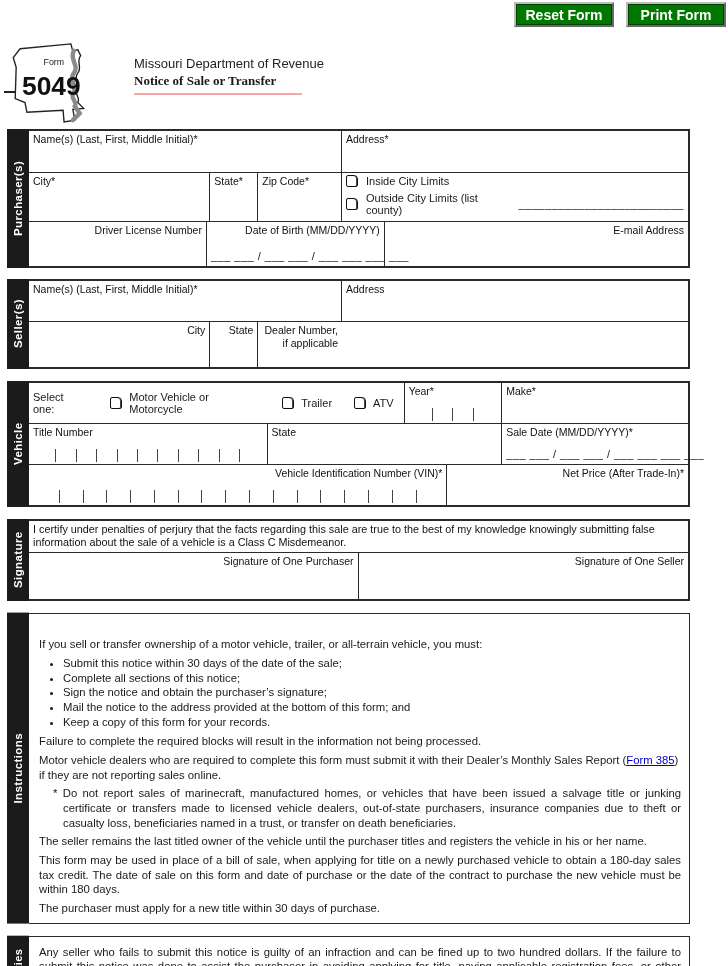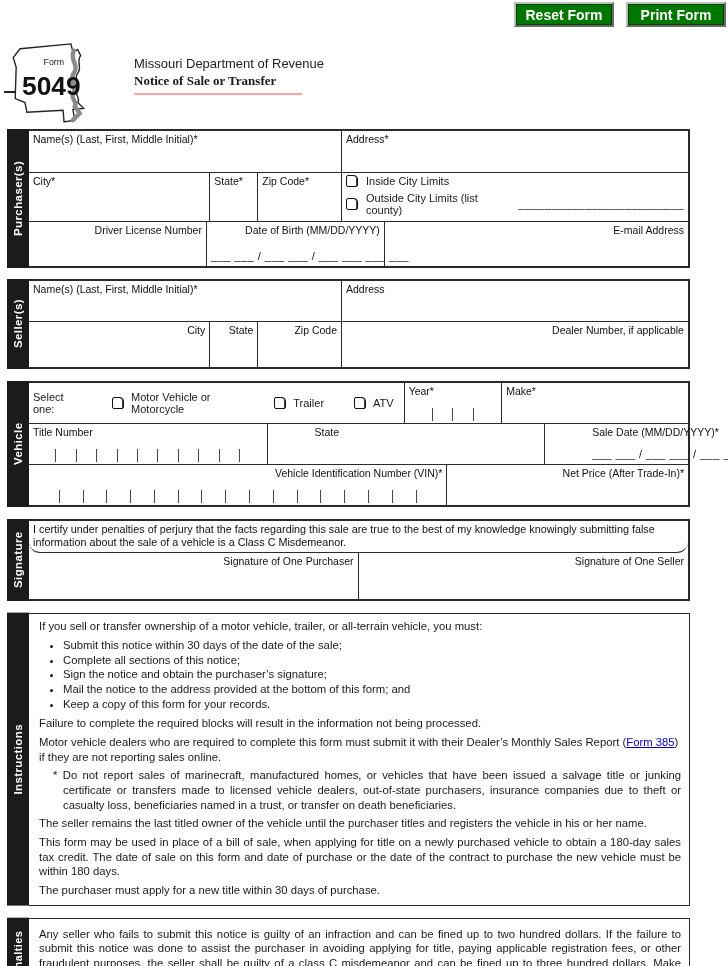--- a/index.html
+++ b/index.html
@@ -55,25 +55,25 @@
   .cbrow { display:flex; align-items:center; gap:8px; font-size:11px; }
   .blank { font-size:11px; letter-spacing:.5px; }
 
   
   .p-row1 { grid-template-columns:47.5% 52.5%; min-height:42px; }
   .p-row2 { grid-template-columns:27.5% 7.3% 12.7% 52.5%; min-height:49px; }
   .p-row3 { grid-template-columns:27% 27% 46%; min-height:44px; }
   .s-row1 { grid-template-columns:47.5% 52.5%; min-height:41px; }
   .s-row2 { grid-template-columns:27.5% 7.3% 12.7% 52.5%; min-height:45px; }
   .v-row1 { grid-template-columns:57% 14.8% 28.2%; min-height:41px; }
-  .v-row2 { grid-template-columns:36.2% 35.6% 28.2%; min-height:41px;gap:43px; }
+  .v-row2 { grid-template-columns:36.2% 35.6% 28.2%; min-height:41px; }
   .v-row3 { grid-template-columns:63.5% 36.5%; min-height:40px; }
   .sig-row2 { grid-template-columns:50% 50%; min-height:46px; }
   .checkline { display:flex; flex-direction:column; justify-content:flex-start; gap:5px; height:100%; }
-  .typeline { display:flex; align-items:center; gap:24px; height:100%; font-size:11px; }
+  .typeline { display:flex; align-items:center; gap:16px; height:100%; font-size:11px; }
   .typeline .opt { display:flex; align-items:center; gap:7px; margin-right:6px; }
 
   .certify { grid-template-columns:100%; }
   .certify .lbl { font-size:10.8px; }
 
   
   .textbox { flex:1; border:1.5px solid #2a2a2a; border-left:none; padding:5px 8px 5px 10px; }
   .textbox p { margin:4px 0; font-size:11.3px; line-height:1.3; }
   .textbox ul { margin:2px 0 4px 0; padding-left:24px; }
   .textbox li { font-size:11.3px; line-height:1.32; }
@@ -170,23 +170,20 @@
         </div>
       </div>
       <div class="row s-row2">
         <div class="cell">
           <span class="lbl">City</span>
         </div>
         <div class="cell">
           <span class="lbl">State</span>
         </div>
         <div class="cell">
-          <span class="lbl">Zip Code</span>
-        </div>
-        <div class="cell">
           <span class="lbl">Dealer Number, if applicable</span>
         </div>
       </div>
     </div>
   </div>
 
   <div class="section" style="margin-top:12px;">
     <div class="side-label">Vehicle</div>
     <div class="tbl">
       <div class="row v-row1">
@@ -268,40 +265,40 @@
         <div class="cell">
           <span class="lbl">Net Price (After Trade-In)*</span>
         </div>
       </div>
     </div>
   </div>
 
   <div class="section" style="margin-top:12px;">
     <div class="side-label">Signature</div>
     <div class="tbl">
-      <div class="row certify" style="min-height:32px;border-radius:11px;">
+      <div class="row certify" style="min-height:32px;">
         <div class="cell">
           <span class="lbl">I certify under penalties of perjury that the facts regarding this sale are true to the best of my knowledge knowingly submitting false information about the sale of a vehicle is a Class C Misdemeanor.</span>
         </div>
       </div>
       <div class="row sig-row2">
         <div class="cell">
           <span class="lbl">Signature of One Purchaser</span>
         </div>
         <div class="cell">
           <span class="lbl">Signature of One Seller</span>
         </div>
       </div>
     </div>
   </div>
 
   <div class="section" style="margin-top:12px;">
     <div class="side-label">Instructions</div>
     <div class="textbox">
-      <p style="margin-top:0;">If you sell or transfer ownership of a motor vehicle, trailer, or all-terrain vehicle, you must:</p>
+      <p style="margin-top:18px;">If you sell or transfer ownership of a motor vehicle, trailer, or all-terrain vehicle, you must:</p>
       <ul>
         <li>Submit this notice within 30 days of the date of the sale;</li>
         <li>Complete all sections of this notice;</li>
         <li>Sign the notice and obtain the purchaser’s signature;</li>
         <li>Mail the notice to the address provided at the bottom of this form; and</li>
         <li>Keep a copy of this form for your records.</li>
       </ul>
       <p>Failure to complete the required blocks will result in the information not being processed.</p>
       <p style="margin-top:2px;"><span>Motor vehicle dealers who are required to complete this form must submit it with their Dealer’s Monthly Sales Report (</span><a class="link">Form 385</a><span>) if they are not reporting sales online.</span></p>
       <p class="just hang">*  Do not report sales of marinecraft, manufactured homes, or vehicles that have been issued a salvage title or junking certificate or transfers made to licensed vehicle dealers, out-of-state purchasers, insurance companies due to theft or casualty loss, beneficiaries named in a trust, or transfer on death beneficiaries.</p>

